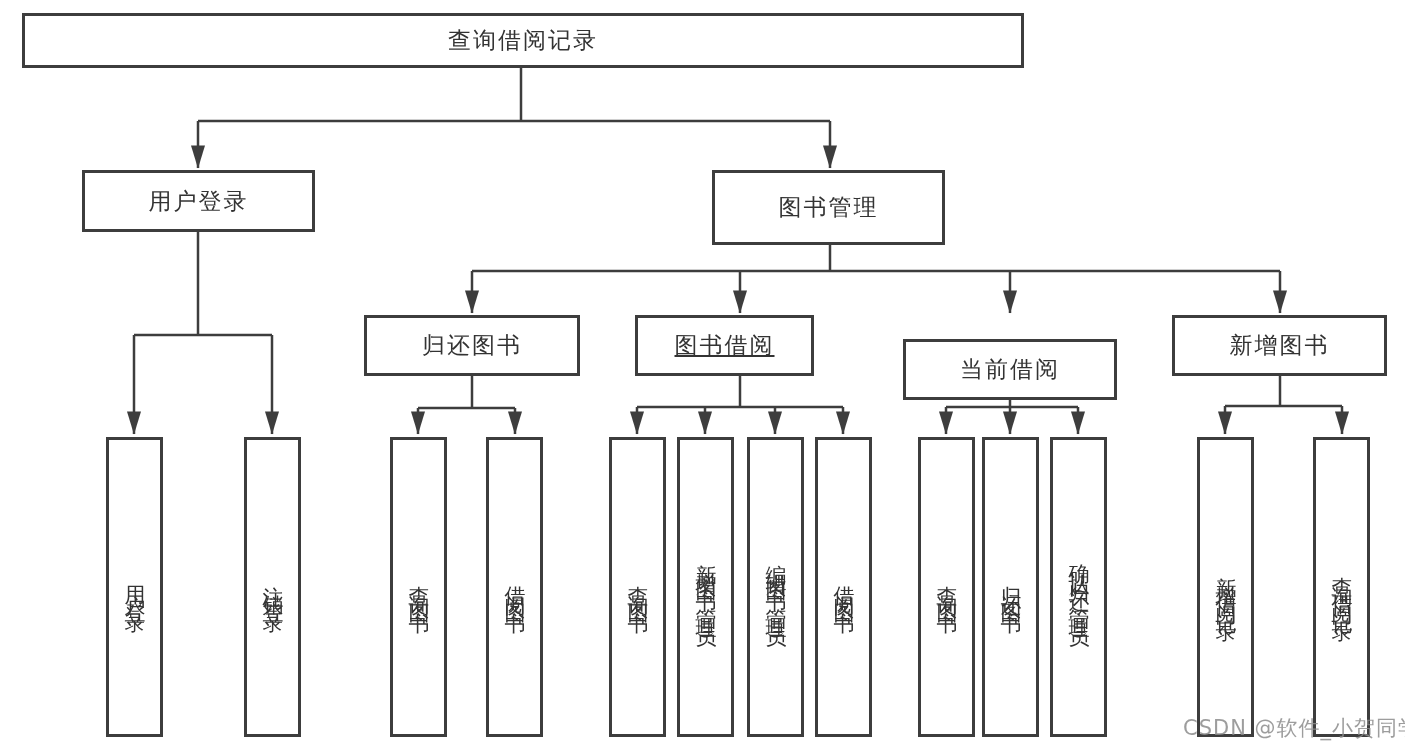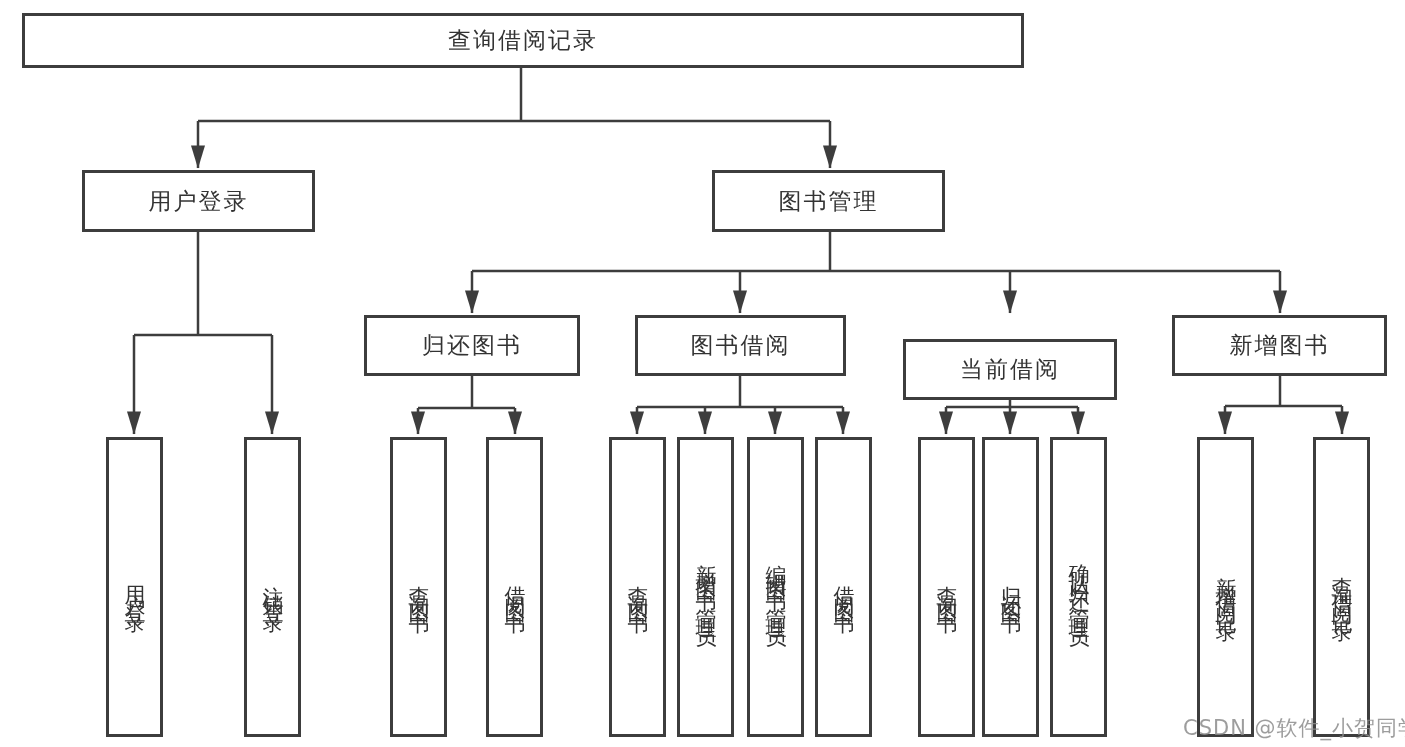--- a/index.html
+++ b/index.html
@@ -112,24 +112,24 @@
       <path d="M1280 376 V406"></path>
       <path d="M1225 406 H1342"></path>
       <path d="M1225 406 V434" marker-end="url(#arr)"></path>
       <path d="M1342 406 V434" marker-end="url(#arr)"></path>
     </g>
   </svg>
 
   <div class="box" style="left:22px; top:13px; width:1002px; height:55px;">查询借阅记录</div>
 
   <div class="box" style="left:82px; top:170px; width:233px; height:62px;">用户登录</div>
-  <div class="box" style="left:712px; top:170px; width:233px; height:62px;">图书管理</div>
+  <div class="box" style="left:712px; top:170px; width:233px; height:75px;">图书管理</div>
 
   <div class="box" style="left:364px; top:315px; width:216px; height:61px;">归还图书</div>
-  <div class="box" style="left:635px; top:315px; width:211px; height:61px;">图书借阅</div>
+  <div class="box" style="left:635px; top:315px; width:179px; height:61px;text-decoration:underline;">图书借阅</div>
   <div class="box" style="left:903px; top:315px; width:214px; height:61px;margin-top:24px;">当前借阅</div>
   <div class="box" style="left:1172px; top:315px; width:215px; height:61px;">新增图书</div>
 
   <div class="vbox" style="left:106px; top:437px; width:57px; height:300px;">用户登录</div>
   <div class="vbox" style="left:244px; top:437px; width:57px; height:300px;">注销登录</div>
 
   <div class="vbox" style="left:390px; top:437px; width:57px; height:300px;">查询图书</div>
   <div class="vbox" style="left:486px; top:437px; width:57px; height:300px;">借阅图书</div>
 
   <div class="vbox" style="left:609px; top:437px; width:57px; height:300px;">查询图书</div>

